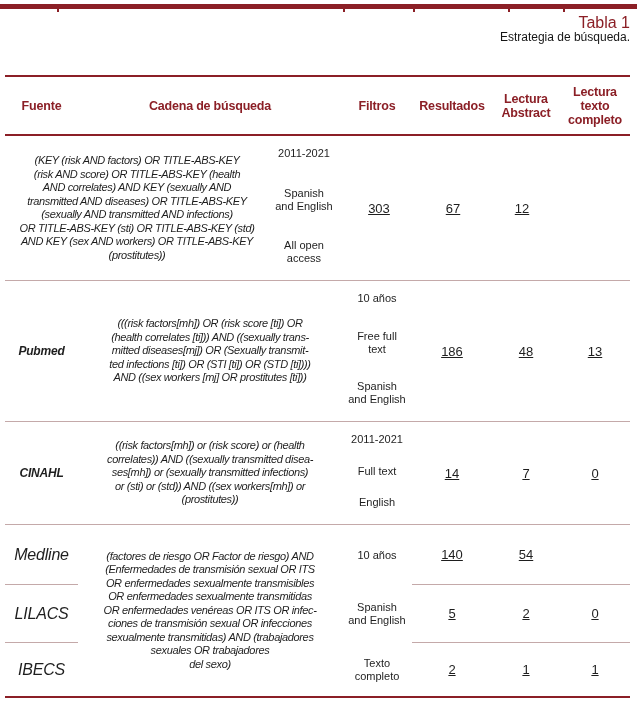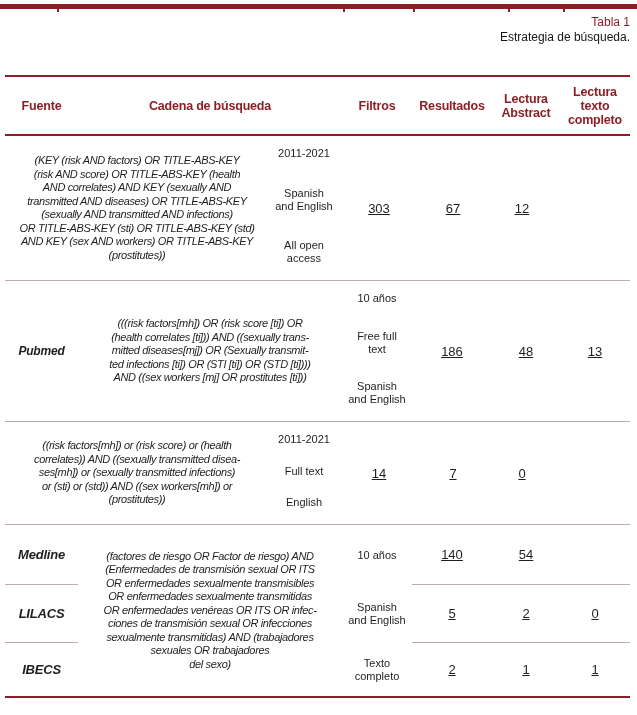--- a/index.html
+++ b/index.html
@@ -9,21 +9,21 @@
     font-family:"Liberation Sans", sans-serif;
     color:#1e1e1e; overflow:hidden;
   }
 
   
   .topbar { position:absolute; left:0; top:4px; width:637px; height:5px; background:#8B1F26; }
   .tick { position:absolute; top:9px; width:2px; height:3px; background:#8B1F26; }
 
   
   .titles { position:absolute; top:15px; right:7px; text-align:right; }
-  .title-tabla { color:#8B1F26; font-size:12px; line-height:15px; }
+  .title-tabla { color:#8B1F26; font-size:16px; line-height:15px; }
   .title-caption { color:#151515; font-size:12px; line-height:15px;margin-left:8px; }
 
   
   .tbl { position:absolute; left:5px; top:75px; width:625px; }
   .rule-top { height:2px; background:#8B1F26; }
   .rule-bottom { height:2px; background:#8B1F26; }
   .sep { height:1px; background:#C4A9A9; }
 
   .c1{width:73px;} .c2{width:264px;} .c3{width:70px;}
   .c4{width:80px;} .c5{width:68px;} .c6{width:70px;}
@@ -47,21 +47,21 @@
              line-height:13px; text-align:center;gap:17px; }
   .filter-item { white-space:pre-line; }
   .num { display:flex; align-items:center; justify-content:center; font-size:13px;text-decoration:underline; }
 
   
   .grouped { display:flex; height:171px; }
   .g-col { display:flex; flex-direction:column; }
   .g-r1 { height:59px; } .g-r2 { height:57px; } .g-r3 { height:53px; }
   .g-f1 { height:60px; } .g-f2 { height:58px; } .g-f3 { height:53px; }
   .g-fuente { display:flex; align-items:center; justify-content:center;
-              font-weight:bold; font-style:italic; font-size:13px; letter-spacing:-0.2px; }
+              font-weight:normal; font-style:italic; font-size:16px; letter-spacing:-0.2px; }
   .g-filter { display:flex; align-items:center; justify-content:center;
               font-size:11px; line-height:13px; text-align:center; }
   .g-vrow { display:flex; }
   .g-vrow .num { height:100%; }
 </style>
 </head>
 <body>
 
 <div class="topbar"></div>
 <span class="tick" style="left:57px"></span>
@@ -126,20 +126,21 @@
       <div class="filter-item">Spanish
 and English</div>
     </div>
     <div class="num c4">186</div>
     <div class="num c5">48</div>
     <div class="num c6">13</div>
   </div>
   <div class="sep"></div>
 
   <div class="row h-cinahl">
+    <div class="fuente c1">CINAHL</div>
     <div class="cadena c2">((risk factors[mh]) or (risk score) or (health
 correlates)) AND ((sexually transmitted disea-
 ses[mh]) or (sexually transmitted infections)
 or (sti) or (std)) AND ((sex workers[mh]) or
 (prostitutes))</div>
     <div class="filtros c3">
       <div class="filter-item">2011-2021</div>
       <div class="filter-item">Full text</div>
       <div class="filter-item">English</div>
     </div>

